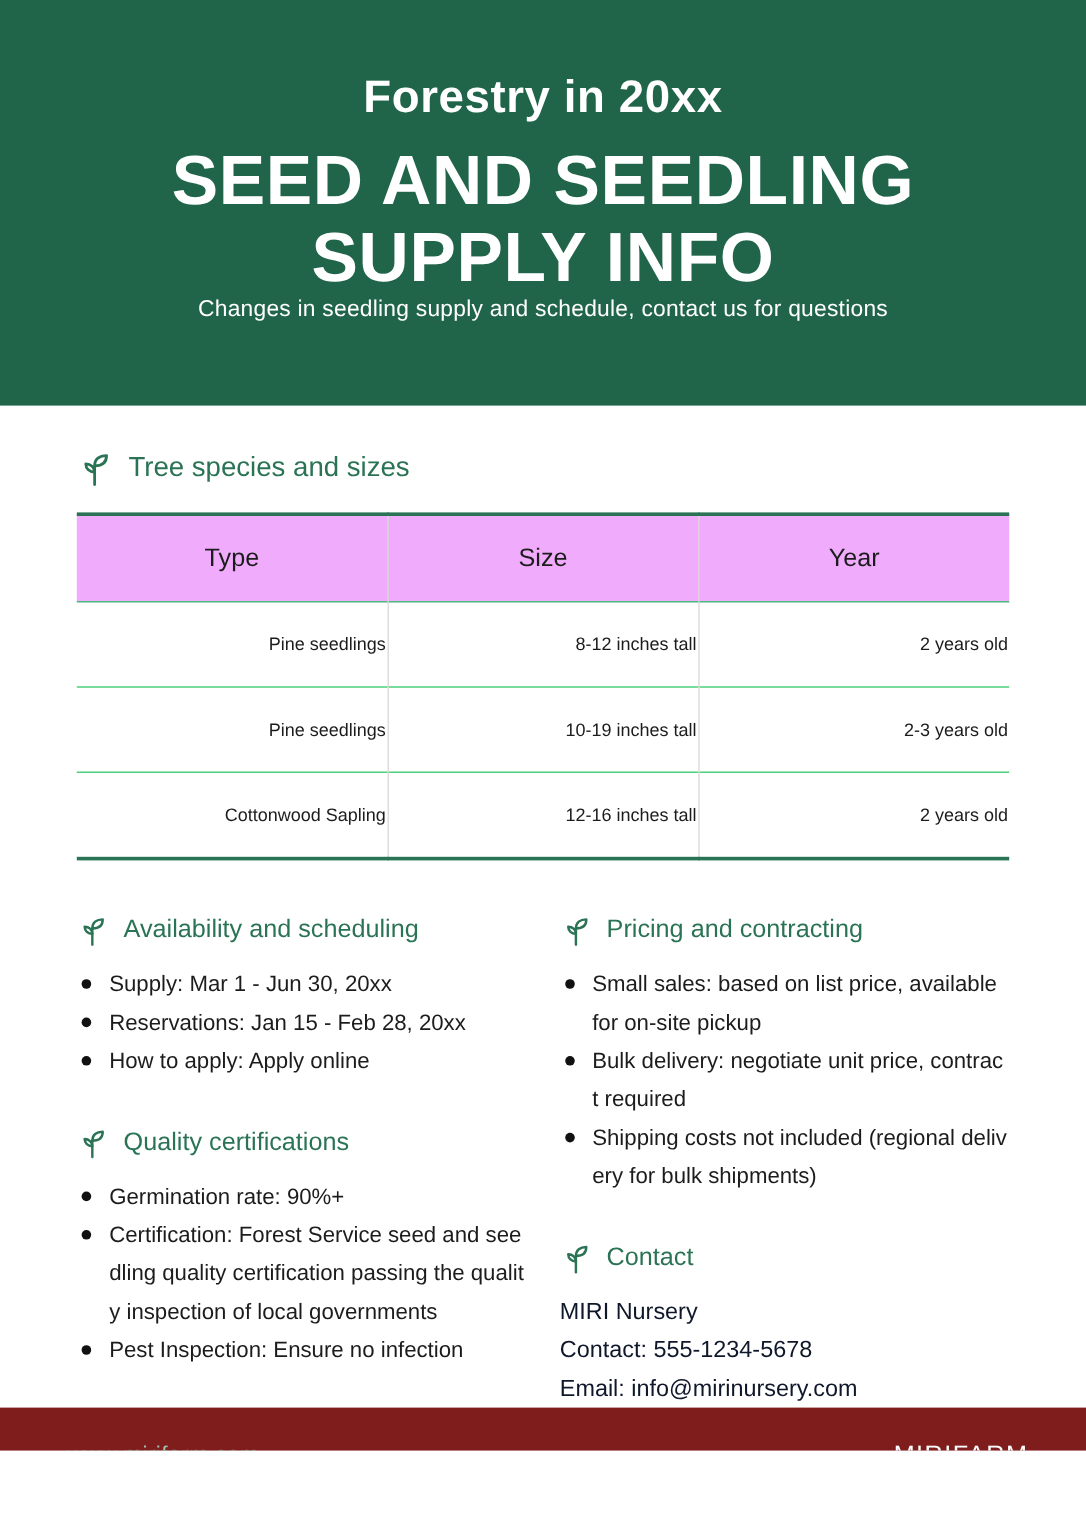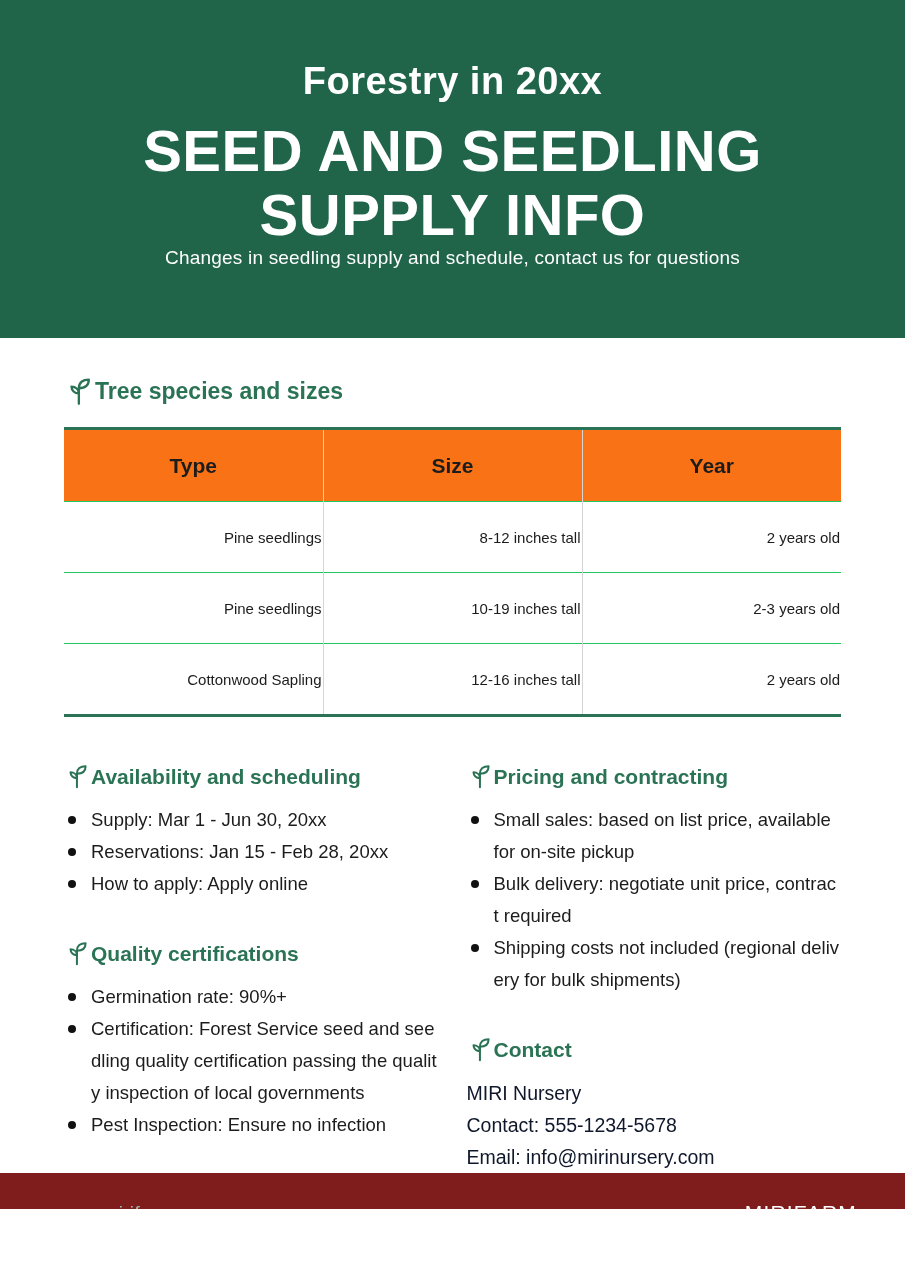--- a/index.html
+++ b/index.html
@@ -23,34 +23,34 @@
   .hero-title {
     font-size: 58px; font-weight: 800; line-height: 1.1;
     max-width: 740px; margin: 16px auto 0; letter-spacing: 0.5px;
   }
   .hero-subtitle { font-size: 19px; font-weight: 400; letter-spacing: 0.2px; }
 
   
   .content { flex: 1 1 auto; padding: 0 64px; box-sizing: border-box; }
 
   .section-heading {
-    display: flex; align-items: center; 
-    color: #2b7355; font-weight: 700;
+    display: flex; align-items: flex-start; gap: 12px;
+    color: #2b7355; font-weight: 400;
   }
   .section-heading.main { margin-top: 38px; font-size: 23px; }
   .section-heading.sub  { font-size: 21px; }
   .sprout { flex: 0 0 auto; display: block; }
 
   
   .species-table {
     width: 100%; border-collapse: collapse; margin-top: 20px;
     border-top: 3px solid #2b7355; border-bottom: 3px solid #2b7355;
   }
   .species-table th {
-    background: #f97316; font-size: 21px; font-weight: 700;
+    background: #f0abfc; font-size: 21px; font-weight: 400;
     height: 69px; text-align: center;
   }
   .species-table td {
     font-size: 15px; height: 68px; text-align: right;
     border-top: 1px solid #22c55e;
   }
   .species-table th:not(:first-child),
   .species-table td:not(:first-child) { border-left: 1px solid #d5d5d5; }
   .species-table th, .species-table td { width: 33.33%; }
 

